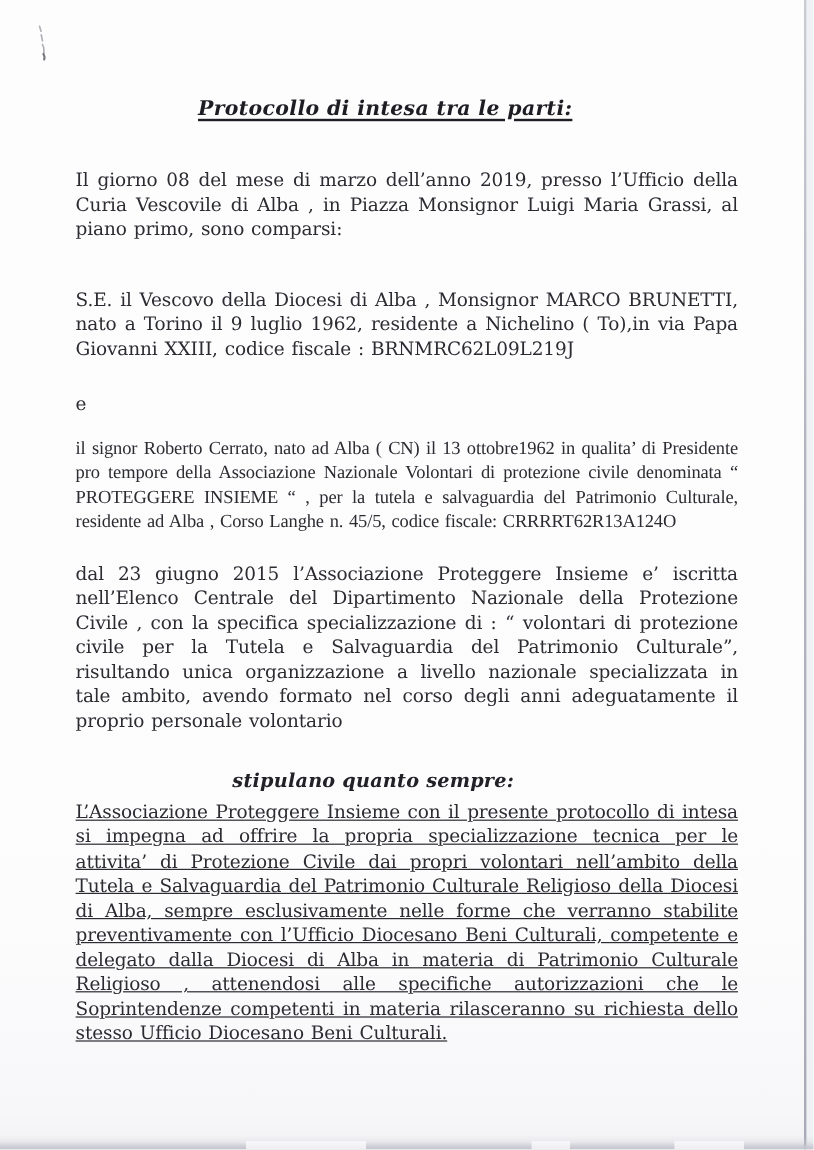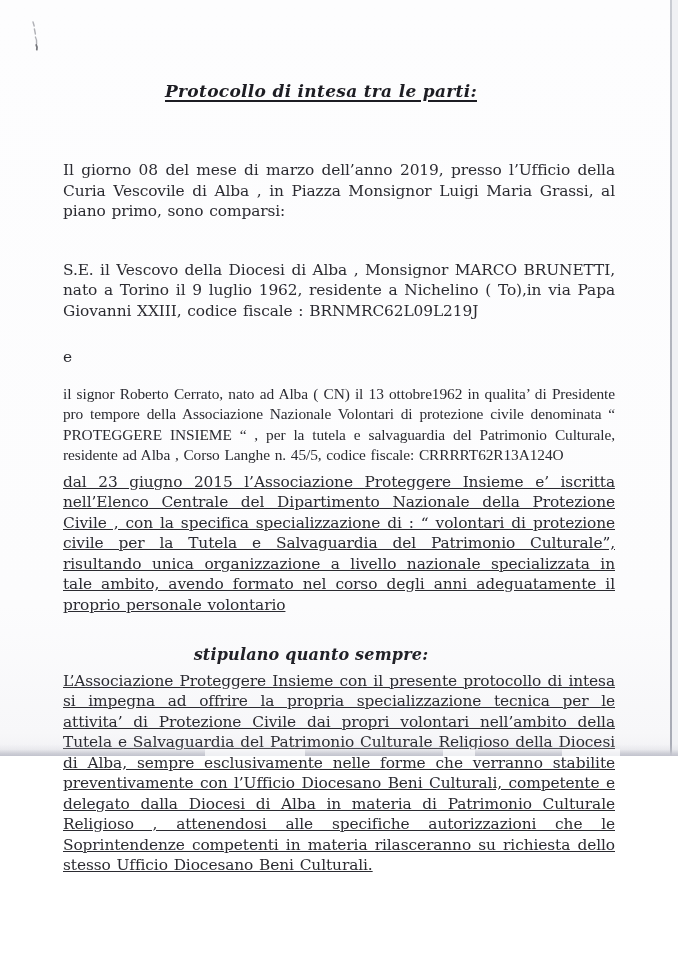--- a/index.html
+++ b/index.html
@@ -9,21 +9,21 @@
   body {
     width: 678px;
     height: 958px;
     background: #ffffff;
     font-family: "DejaVu Serif", serif;
     overflow: hidden;
   }
   .page {
     position: relative;
     width: 678px;
-    height: 756px;
+    height: 958px;
     background: linear-gradient(180deg, #fdfdfe 0%, #fcfcfd 80%, #f7f7f9 97%, #f1f1f4 100%);
   }
   .content {
     position: relative;
     padding: 80px 63px 0 63px;
     color: #28282e;
   }
   .doc-title {
     margin: 0;
     position: relative;
@@ -42,25 +42,25 @@
   .par {
     margin: 0;
     font-size: 15.4px;
     line-height: 20.5px;
     text-align: justify;
     text-align-last: left;
     word-spacing: 1px;
     letter-spacing: -0.1px;
     color: #2b2b31;
   }
-  .par-intro      { margin-top: 58px; }
+  .par-intro      { margin-top: 38px; }
   .par-bishop     { margin-top: 38px; }
   .par-conj       { margin-top: 26px; }
   .par-president  { margin-top: 16px; font-family: Liberation Serif, serif; }
-  .par-premessa   { margin-top: 6px; text-decoration: underline; }
+  .par-premessa   { margin-top: 22px; }
   .par-stipula    { margin-top: 5px; text-decoration: underline; }
   .sub-heading {
     margin: 0;
     position: relative;
     text-align: center;
     font-size: 16px;
     line-height: 20.5px;
     font-weight: bold;
     font-style: italic;
     color: #212127;

